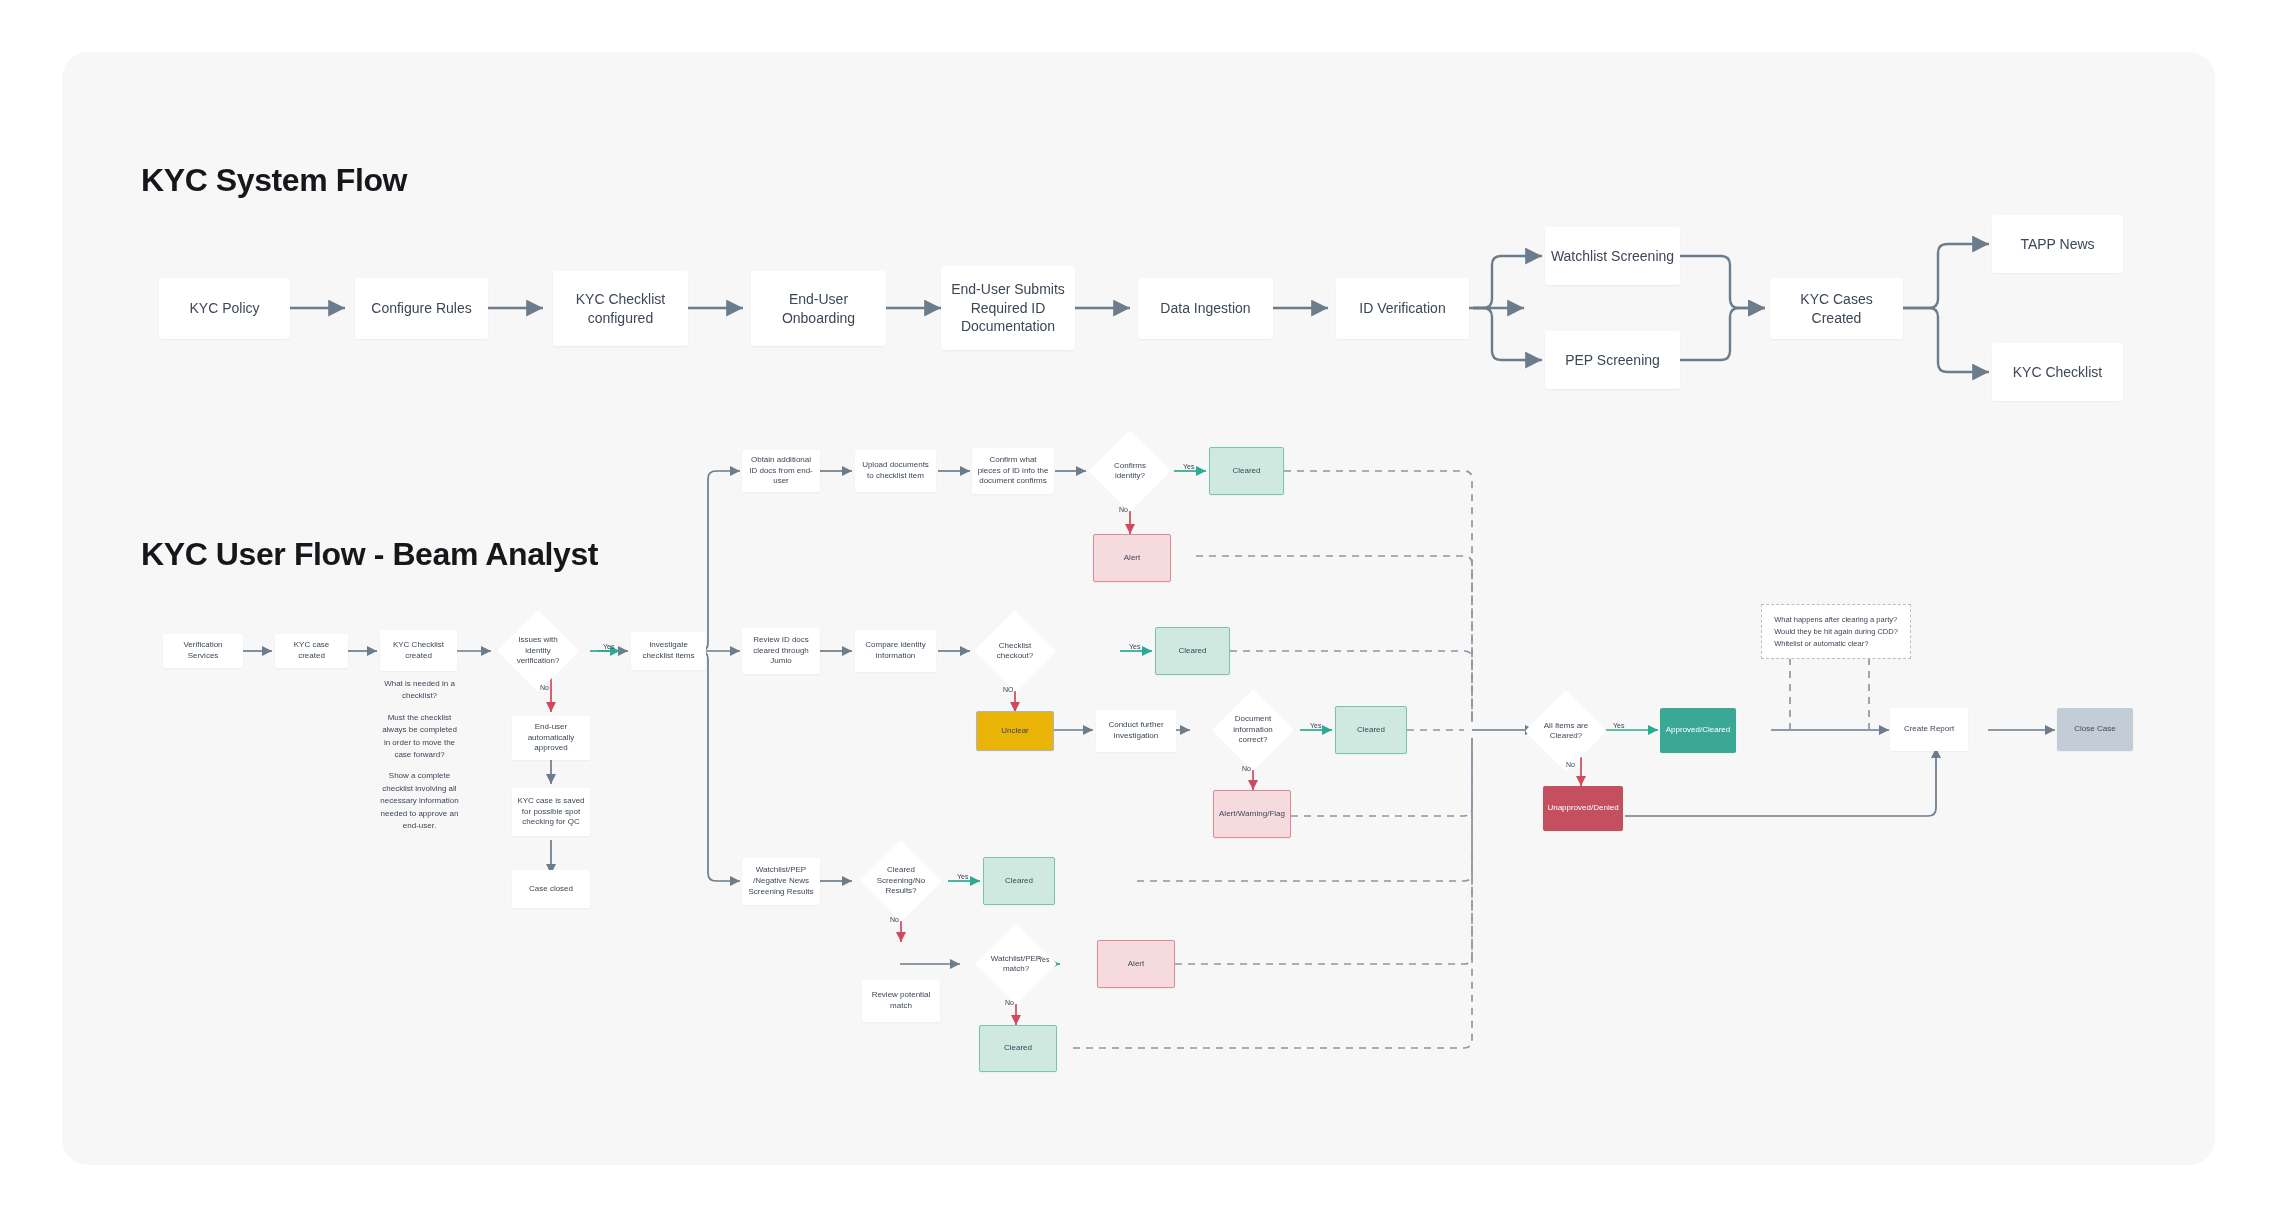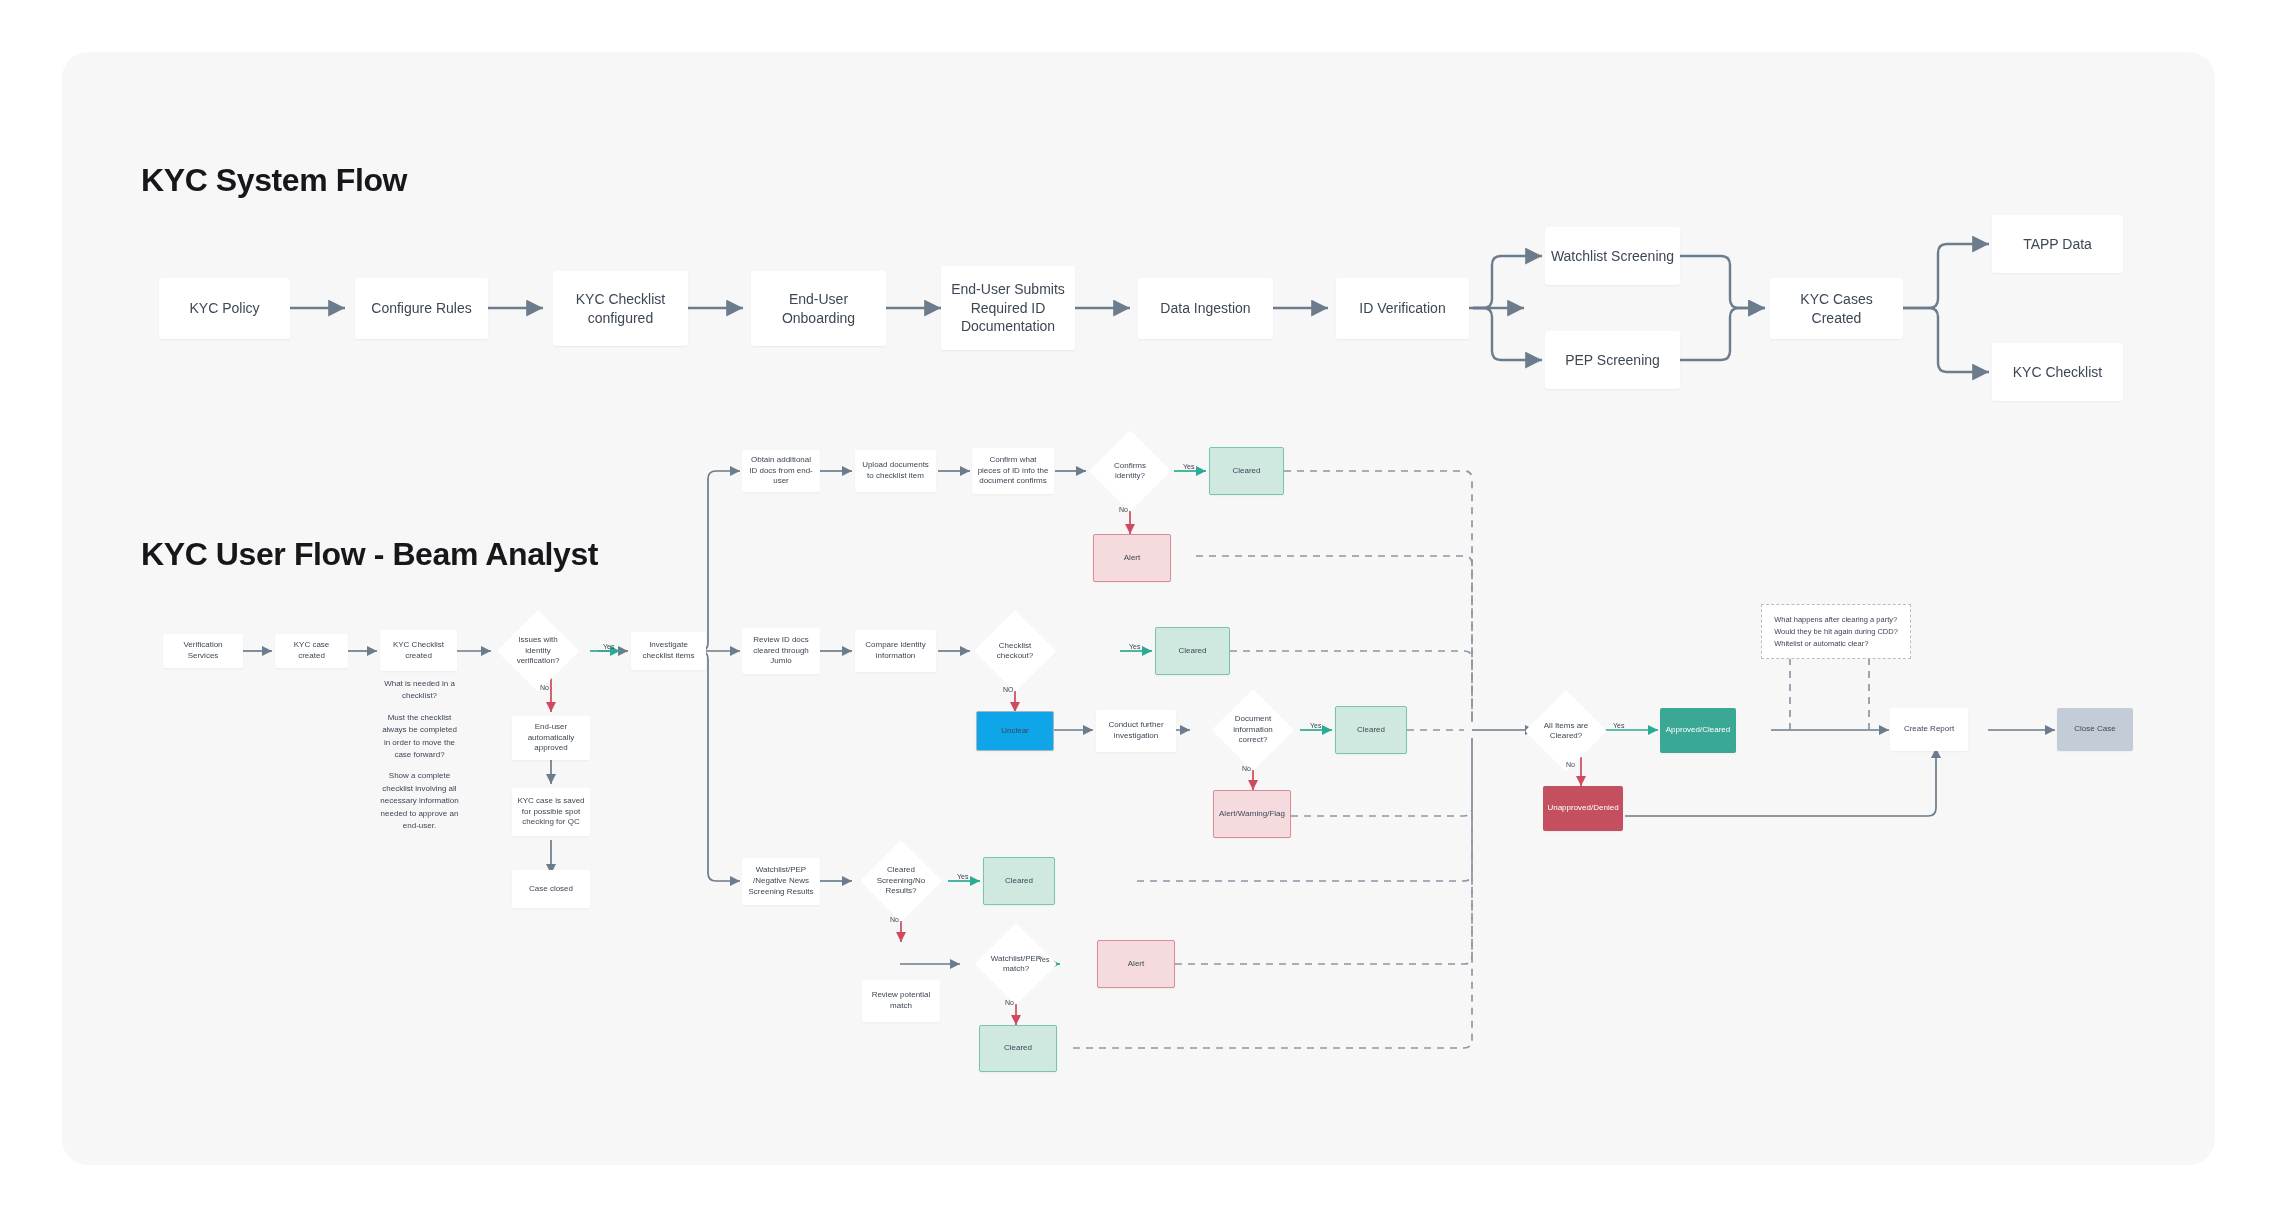--- a/index.html
+++ b/index.html
@@ -19,21 +19,21 @@
 
   
   .sysnode{border-radius:3px;font-size:14px;color:#3d4756;
            box-shadow:0 1px 2px rgba(22,30,40,.06);}
 
   
   .unode{font-size:8px;border-radius:2px;box-shadow:0 1px 2px rgba(22,30,40,.05);}
 
   .n-cleared{background:#cfe8e0;border:1px solid #79c3b2;color:#3d4756;}
   .n-alert{background:#f6dbde;border:1px solid #db8a96;color:#3d4756;}
-  .n-unclear{background:#0ea5e9;border:1px solid #aab6c2;color:#3d4756;}
+  .n-unclear{background:#eab308;border:1px solid #aab6c2;color:#3d4756;}
   .n-approved{background:#3ba895;border:none;color:#ffffff;}
   .n-denied{background:#c4505f;border:none;color:#ffffff;}
   .n-close{background:#c3cdd7;border:none;color:#3d4756;}
 
   
   .diamond{position:absolute;display:flex;align-items:center;justify-content:center;
            text-align:center;font-size:8px;color:#3d4756;line-height:1.3;}
   .diamond .dshape{position:absolute;left:0;top:0;width:100%;height:100%;
                    background:#ffffff;transform:rotate(45deg);border-radius:2px;}
   .diamond .dtxt{position:relative;z-index:2;width:110%;}
@@ -186,21 +186,21 @@
   <div class="node sysnode" style="left:1545px;top:227px;width:135px;height:58px;">
       <span>Watchlist Screening</span>
     </div>
   <div class="node sysnode" style="left:1545px;top:331px;width:135px;height:58px;">
       <span>PEP Screening</span>
     </div>
   <div class="node sysnode" style="left:1770px;top:278px;width:133px;height:61px;">
       <span>KYC Cases Created</span>
     </div>
   <div class="node sysnode" style="left:1992px;top:215px;width:131px;height:58px;">
-      <span>TAPP Data</span>
+      <span>TAPP News</span>
     </div>
   <div class="node sysnode" style="left:1992px;top:343px;width:131px;height:58px;">
       <span>KYC Checklist</span>
     </div>
 
   <div class="h1" id="title-user">KYC User Flow - Beam Analyst</div>
 
   <div class="node unode" style="left:163px;top:634px;width:80px;height:34px;">
       <span>Verification Services</span>
     </div>

